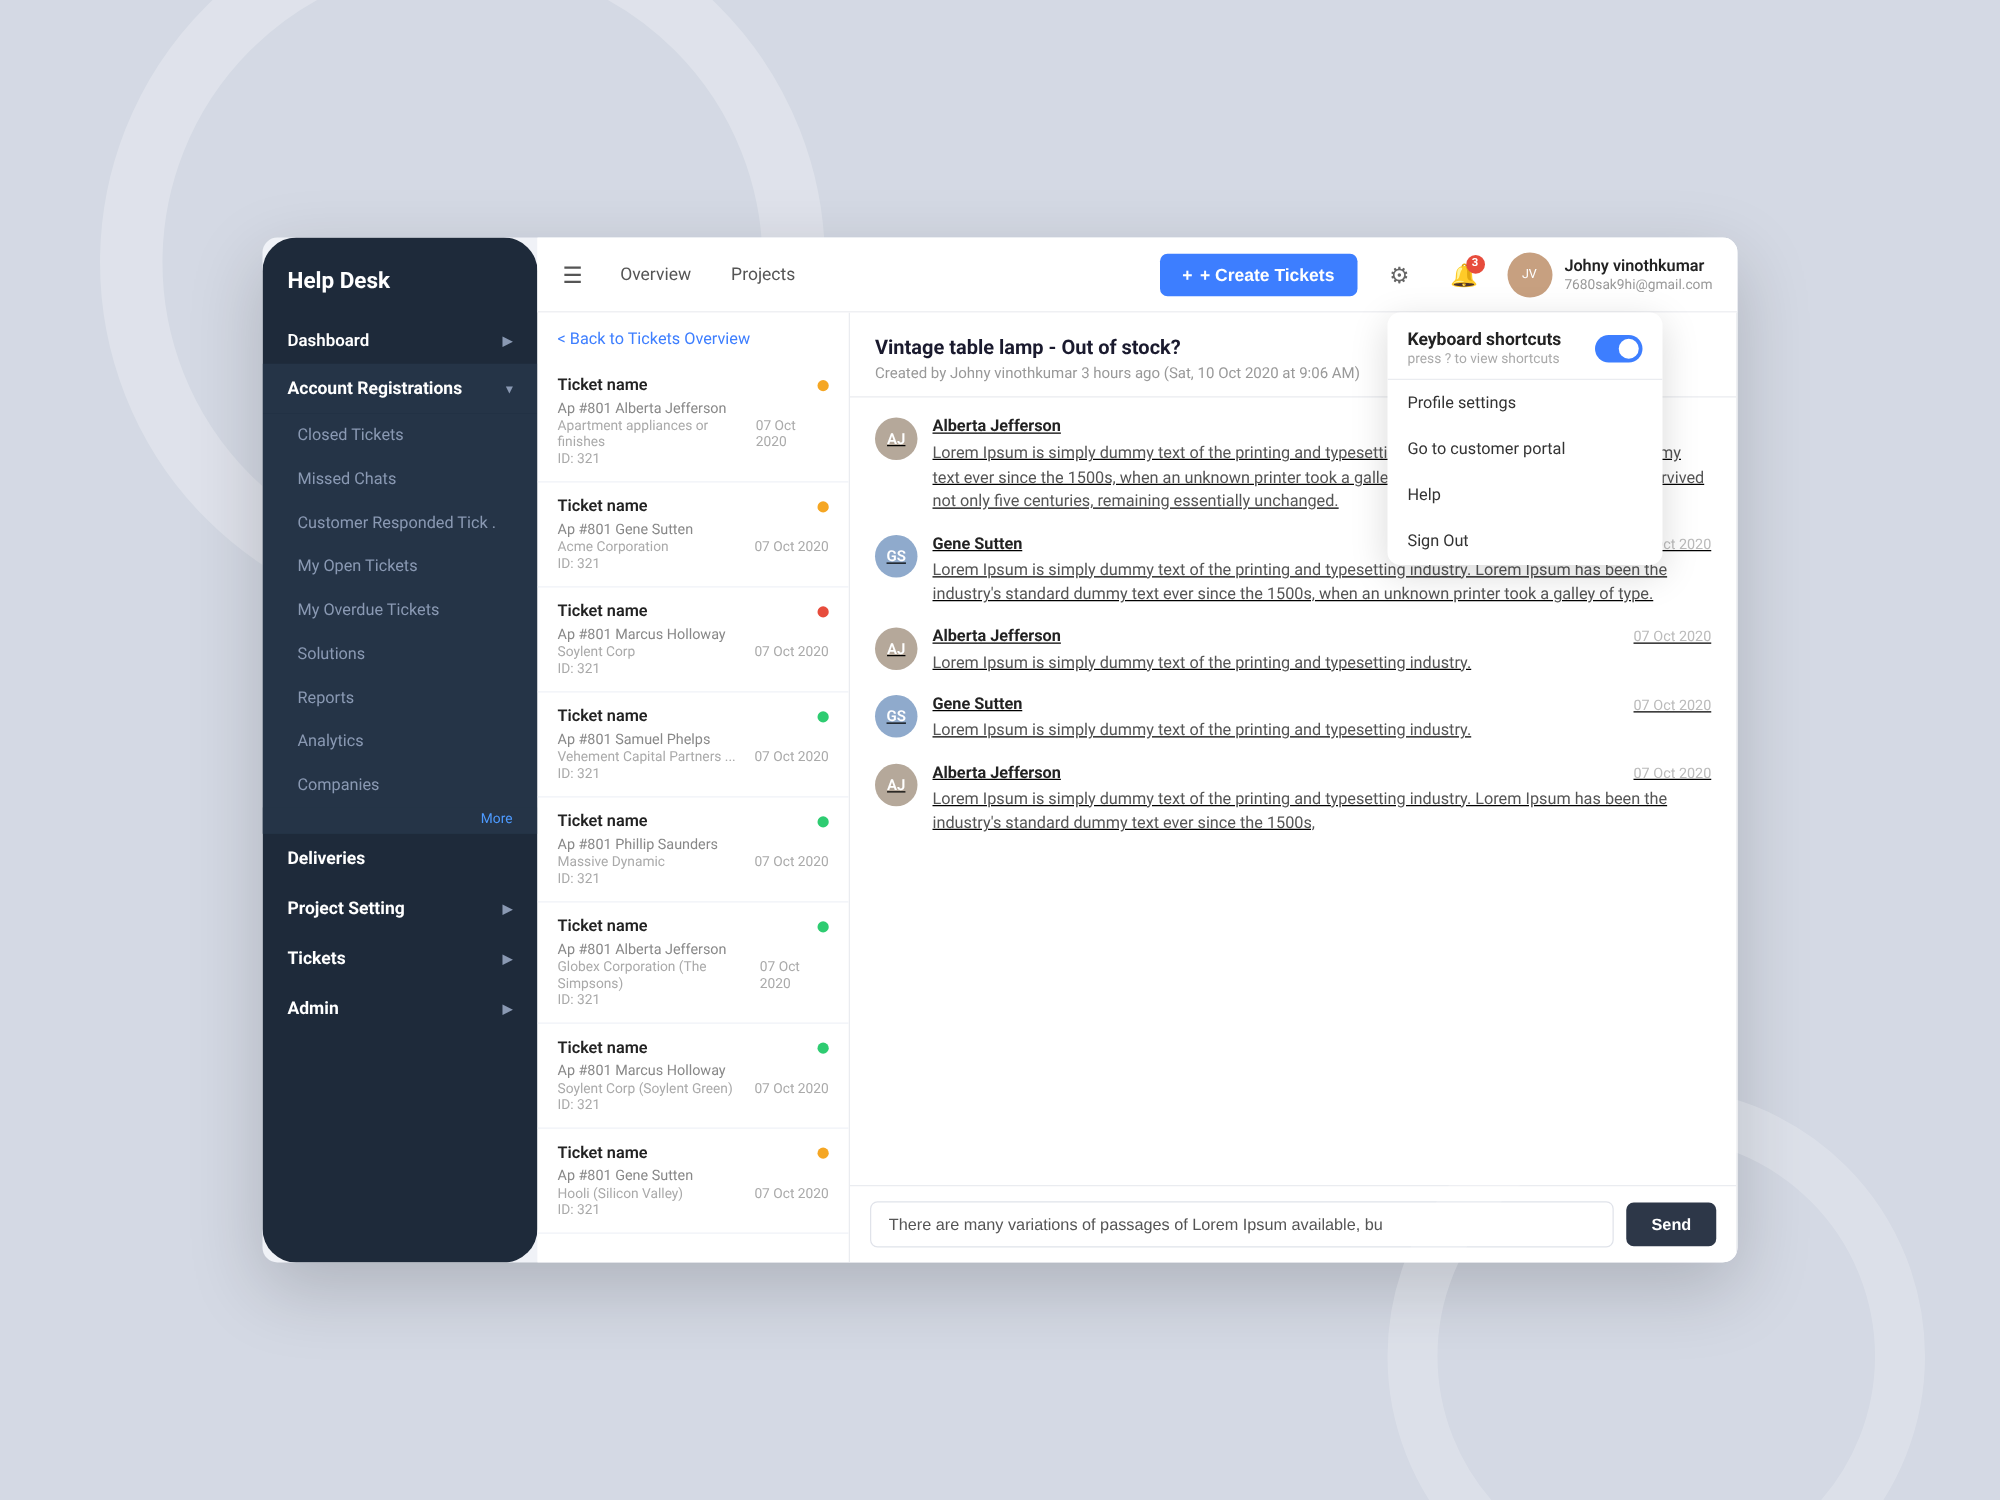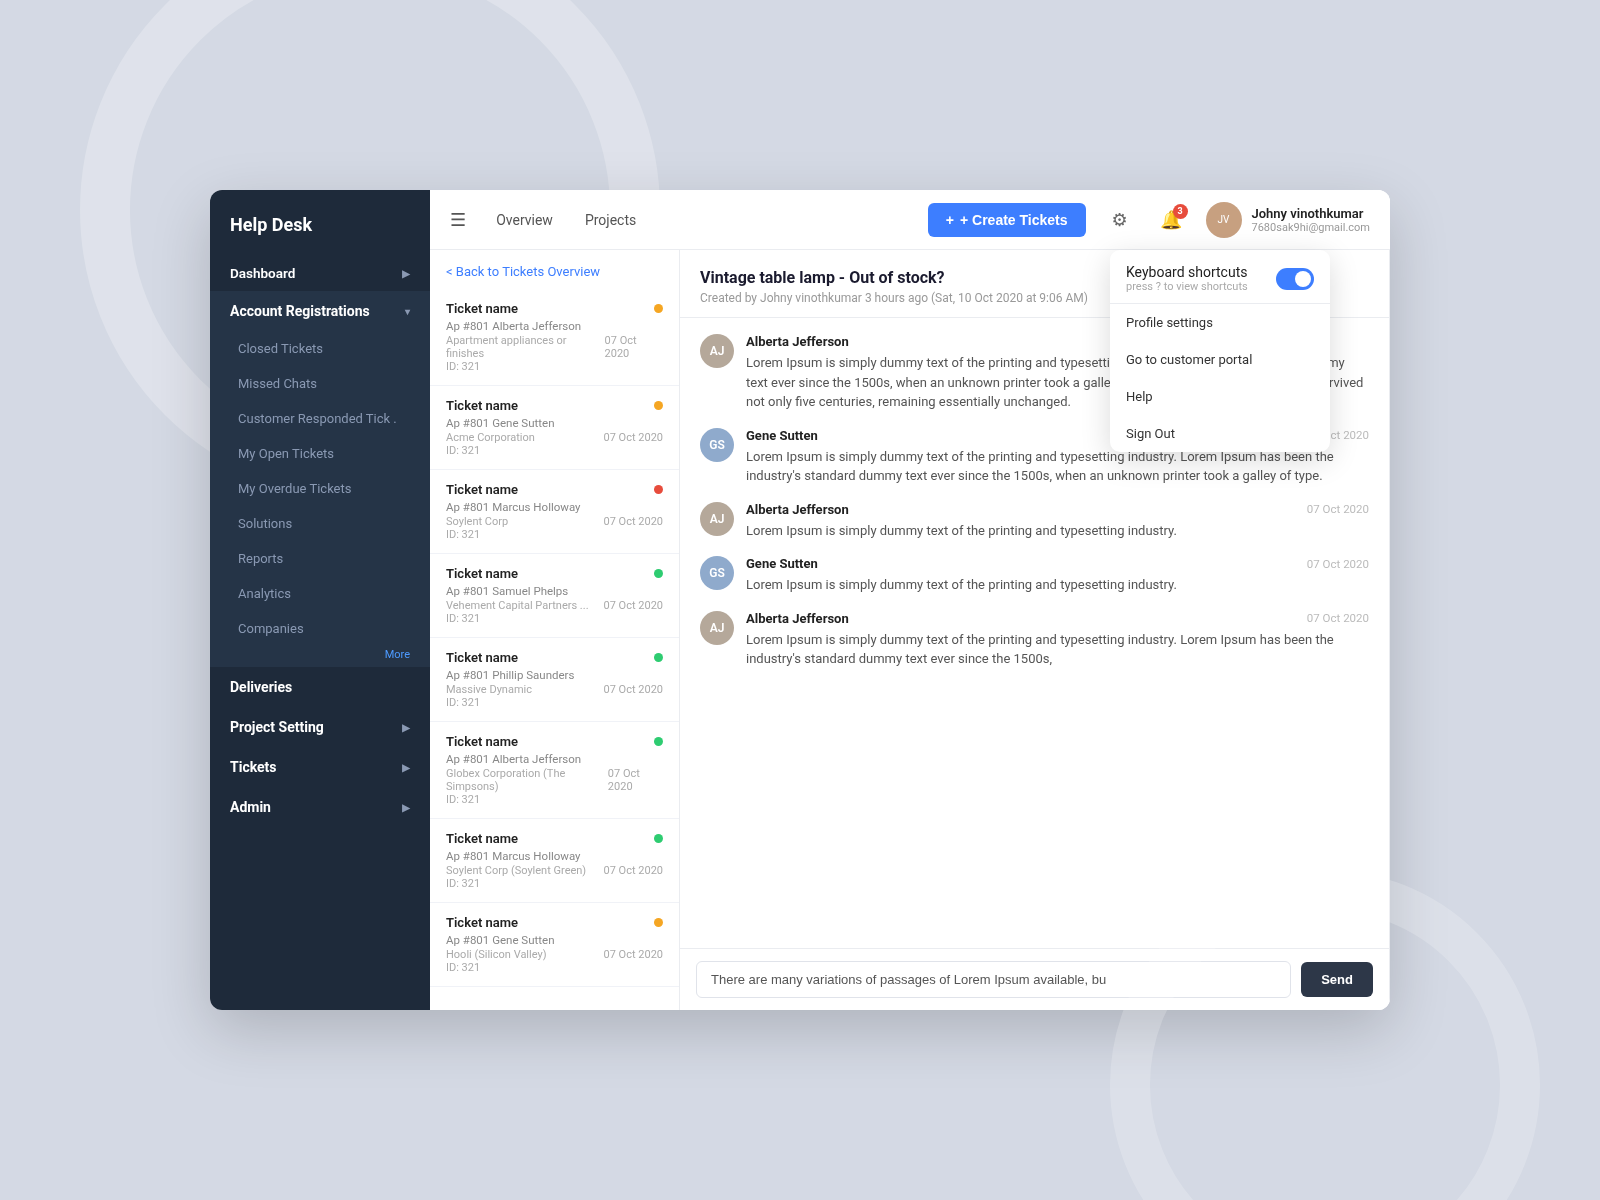--- a/index.html
+++ b/index.html
@@ -46,20 +46,21 @@
     }
 
     
     .sidebar {
       width: 220px;
       background: #1e2a3a;
       flex-shrink: 0;
       display: flex;
       flex-direction: column;
       padding: 0;
+      border-radius: 27px;
     }
     .sidebar-logo {
       padding: 24px 20px 20px;
       color: #fff;
       font-size: 18px;
       font-weight: 700;
     }
     .sidebar-nav {
       flex: 1;
       overflow-y: auto;
@@ -301,20 +302,21 @@
       flex: 1;
       overflow-y: auto;
       padding: 16px 20px;
       display: flex;
       flex-direction: column;
       gap: 16px;
     }
     .message-item {
       display: flex;
       gap: 12px;
+      text-decoration: underline;
     }
     .msg-avatar {
       width: 34px;
       height: 34px;
       border-radius: 50%;
       background: #c7a080;
       flex-shrink: 0;
       display: flex;
       align-items: center;
       justify-content: center;
@@ -385,21 +387,21 @@
     }
     .dropdown-header {
       display: flex;
       align-items: center;
       justify-content: space-between;
       padding: 14px 16px 10px;
       border-bottom: 1px solid #eaecf0;
     }
     .dropdown-header-title {
       font-size: 14px;
-      font-weight: 400;
+      font-weight: 700;
       color: #222;
     }
     .dropdown-header-sub {
       font-size: 11px;
       color: #aaa;
     }
     .toggle-switch {
       width: 38px;
       height: 22px;
       background: #3d7eff;

